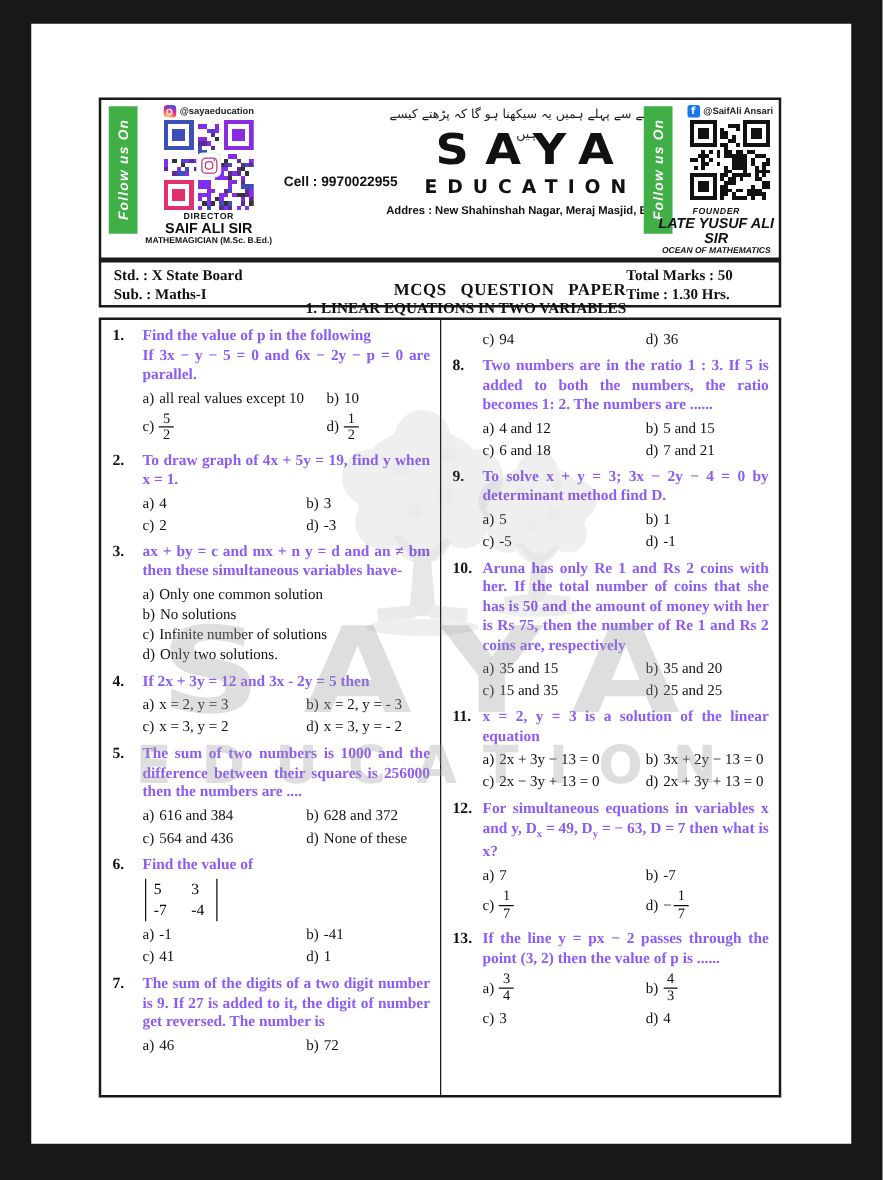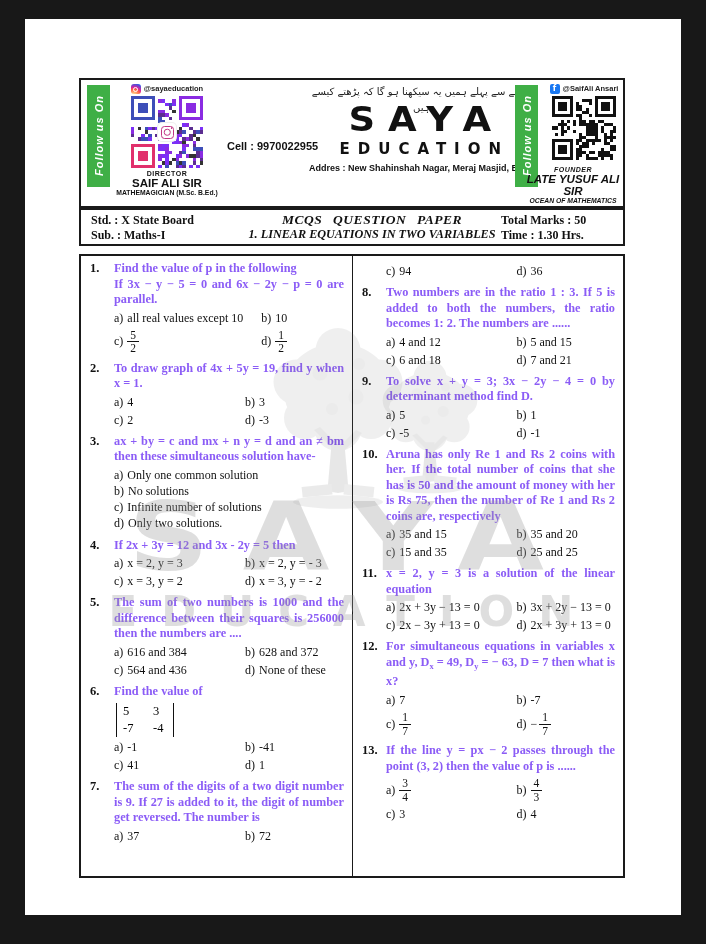--- a/index.html
+++ b/index.html
@@ -42,21 +42,21 @@
   .brand-sub{font-family:"DejaVu Sans",sans-serif;font-weight:700;font-size:15px;letter-spacing:8px;color:#111;line-height:18px;margin-left:6px;}
   .addr{font:bold 9px "Liberation Sans",sans-serif;color:#111;margin-top:5px;white-space:nowrap;}
 
   .fb-block{position:absolute;left:462px;top:4px;width:82px;text-align:center;}
   .founder-wide{position:absolute;left:438px;top:84px;width:108px;font-style:italic;}
 
   
   .title-box{position:absolute;left:54px;top:189px;width:546px;height:38px;border:2px solid #1a1a1a;box-sizing:border-box;display:flex;background:#fff;}
   .tb{font-weight:bold;color:#111;}
   .tb-left{width:152px;padding:3px 0 0 10px;font-size:12px;line-height:15px;}
-  .tb-center{flex:1;text-align:center;padding-top:2px;font-style:italic;}
+  .tb-center{flex:1;text-align:right;padding-top:14px;}
   .tb-head{font-size:13.5px;font-weight:bold;word-spacing:7px;letter-spacing:.5px;line-height:15px;}
   .tb-chap{font-size:12.2px;font-weight:bold;line-height:15px;}
   .tb-right{width:118px;padding:3px 4px 0 0;font-size:12px;line-height:15px;}
 
   
   .q-box{position:absolute;left:54px;top:235px;width:546px;height:624px;border:2px solid #1a1a1a;box-sizing:border-box;display:flex;background:transparent;}
   .q-col{width:50%;box-sizing:border-box;padding-top:5px;overflow:hidden;}
   .q-col-right{border-left:1.5px solid #1a1a1a;}
   .q{display:flex;margin-bottom:6px;}
   .q-num{width:33px;flex:none;padding-left:9px;box-sizing:border-box;font-weight:bold;font-size:12.5px;color:#111;}
@@ -515,21 +515,21 @@
               <div class="opt">
                 <span class="opt-l">d)</span>
                 <span class="opt-t">-3</span>
               </div>
             </div>
           </div>
         </div>
         <div class="q">
           <div class="q-num">3.</div>
           <div class="q-content">
-            <div class="q-body">ax + by = c and mx + n y = d and an ≠ bm then these simultaneous solution have-</div>
+            <div class="q-body">ax + by = c and mx + n y = d and an ≠ bm then these simultaneous variables have-</div>
             <div class="opts list">
               <div class="opt">
                 <span class="opt-l">a)</span>
                 <span class="opt-t">Only one common solution</span>
               </div>
               <div class="opt">
                 <span class="opt-l">b)</span>
                 <span class="opt-t">No solutions</span>
               </div>
               <div class="opt">
@@ -622,21 +622,21 @@
             </div>
           </div>
         </div>
         <div class="q">
           <div class="q-num">7.</div>
           <div class="q-content">
             <div class="q-body">The sum of the digits of a two digit number is 9. If 27 is added to it, the digit of number get reversed. The number is</div>
             <div class="opts grid">
               <div class="opt">
                 <span class="opt-l">a)</span>
-                <span class="opt-t">37</span>
+                <span class="opt-t">46</span>
               </div>
               <div class="opt">
                 <span class="opt-l">b)</span>
                 <span class="opt-t">72</span>
               </div>
             </div>
           </div>
         </div>
       </div>
     <div class="q-col q-col-right">

